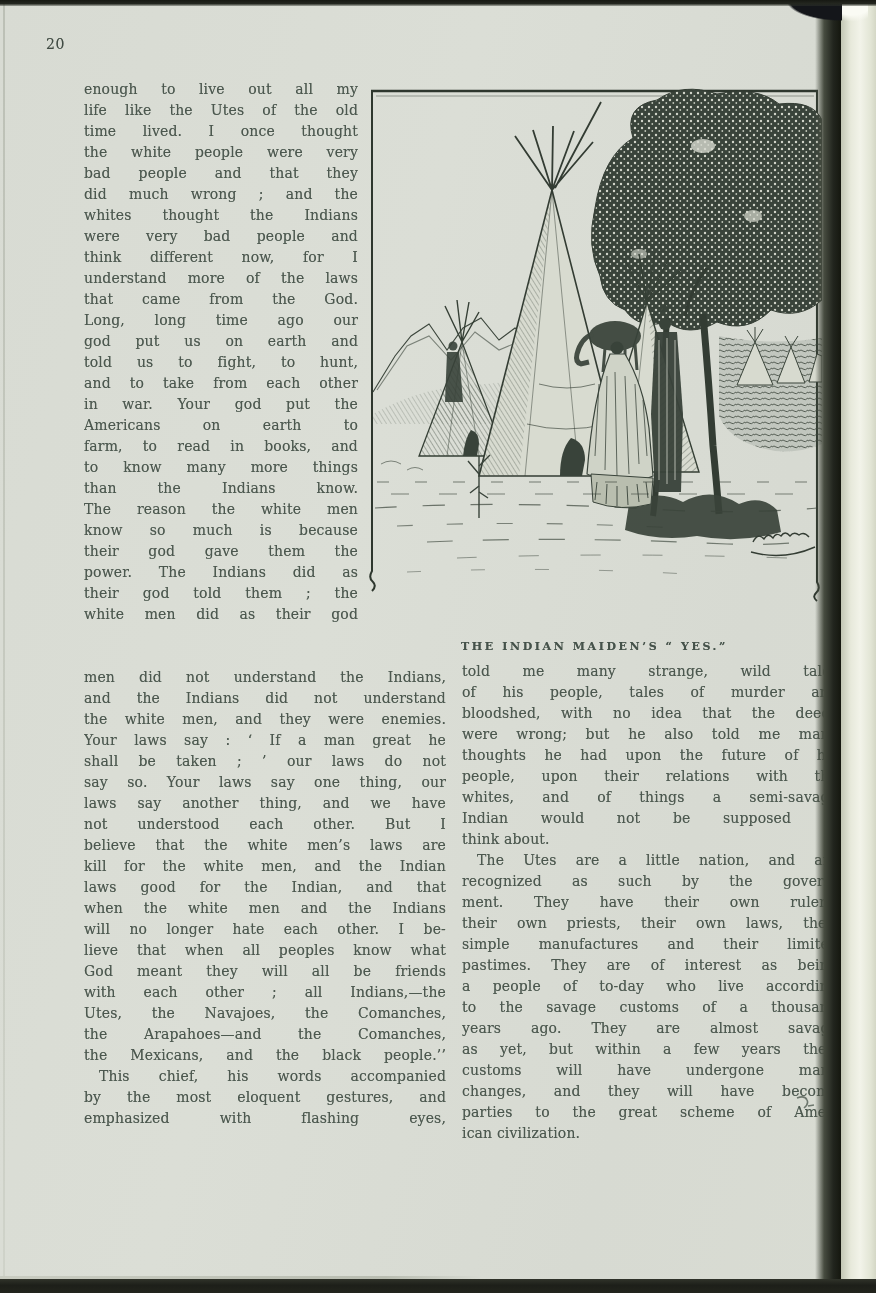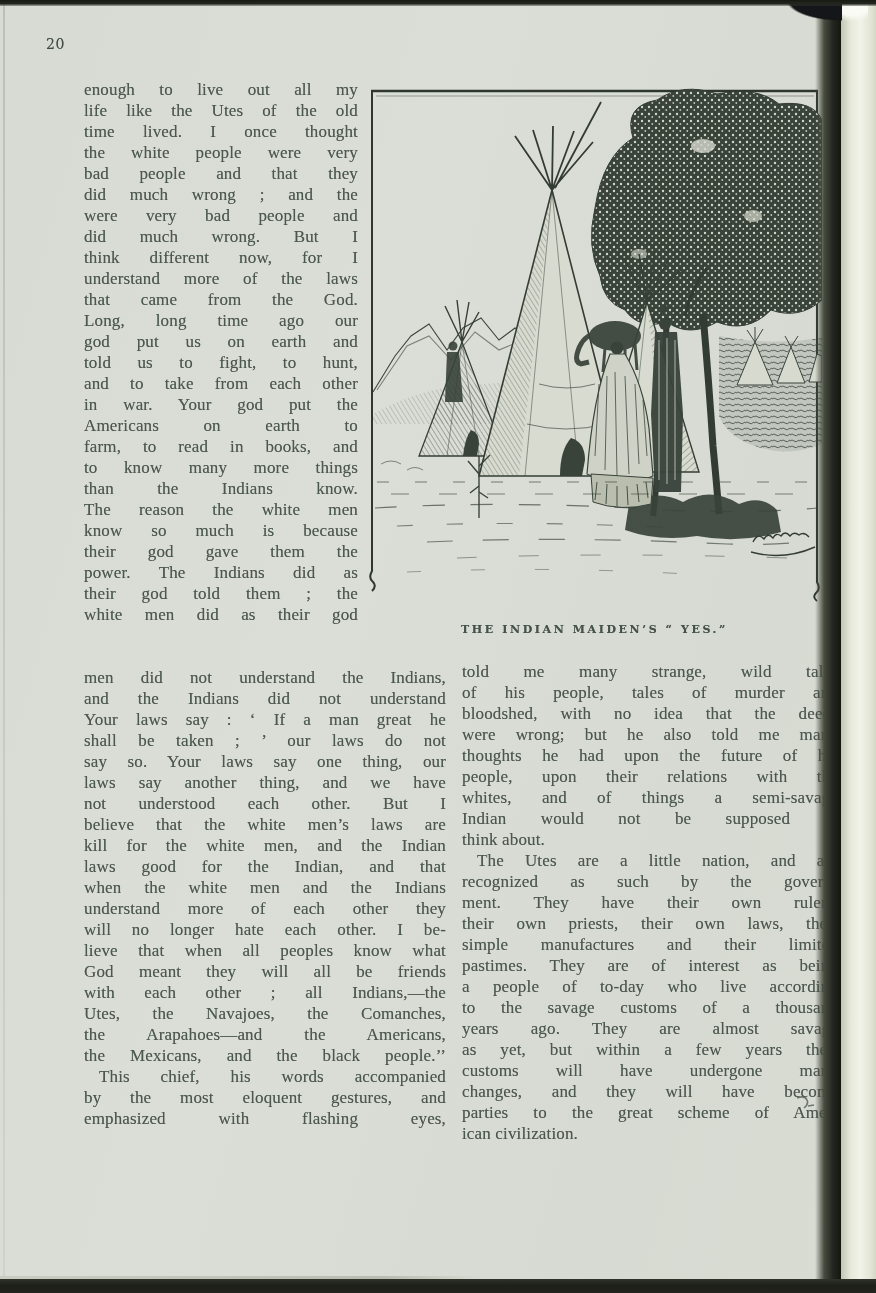--- a/index.html
+++ b/index.html
@@ -17,50 +17,50 @@
   .next-page-edge{position:absolute;top:0;right:0;width:35px;height:1293px;z-index:4;
     background:linear-gradient(90deg,#c2c6b4 0%,#e7e9db 28%,#f2f3e9 55%,#e2e5d5 85%,#d4d7c6 100%);}
   .next-page-highlight{position:absolute;top:0;right:8px;width:40px;height:34px;z-index:5;
     background:radial-gradient(ellipse 42px 30px at 60% 0%,#fafbf4 50%,rgba(250,251,244,0) 72%);}
   .bottom-band{position:absolute;bottom:0;left:0;width:876px;height:14px;background:linear-gradient(180deg,#30332a 0%,#1d1f19 45%,#22241d 100%);z-index:6;}
   .bottom-band::before{content:"";position:absolute;top:-3px;left:0;width:55%;height:3px;background:linear-gradient(90deg,#c9ccc1,#b9bdb1 80%,rgba(185,189,177,0));}
   .left-seam{position:absolute;top:0;left:3px;width:2px;height:1293px;background:linear-gradient(180deg,rgba(160,165,152,.5),rgba(175,180,166,.25));z-index:3;}
 
   
   .page-number{position:absolute;left:46px;top:36px;font-size:14px;color:#414c44;letter-spacing:.5px;text-shadow:0 0 .6px rgba(65,76,68,.5);}
-  .col{position:absolute;color:#4c584f;font-size:17px;text-shadow:0 0 .6px rgba(72,86,76,.55);letter-spacing:.15px;font-family:Liberation Serif, serif;}
+  .col{position:absolute;color:#4c584f;font-size:14px;text-shadow:0 0 .6px rgba(72,86,76,.55);letter-spacing:.15px;}
   .col .line{height:21px;line-height:21px;text-align:justify;text-align-last:justify;overflow:hidden;white-space:nowrap;}
   .col .line.line-end{text-align-last:left;}
   .col .line.indent{text-indent:15px;}
   .col-narrow{left:84px;top:79px;width:274px;}
   .col-wide{left:84px;top:667px;width:362px;}
   .col-right{left:462px;top:661px;width:376px;}
 
   
   .figure-wrap{position:absolute;left:367px;top:84px;width:455px;}
   .figure-wrap svg{display:block;}
-  .figure-caption{margin-top:17px;text-align:center;font-size:11px;font-weight:700;letter-spacing:2.6px;color:#45524a;text-shadow:0 0 .5px rgba(69,82,74,.5);}
+  .figure-caption{margin-top:34px;text-align:center;font-size:11px;font-weight:700;letter-spacing:2.6px;color:#45524a;text-shadow:0 0 .5px rgba(69,82,74,.5);}
   .stray-mark{position:absolute;left:794px;top:1094px;z-index:3;opacity:.75;}
 </style>
 </head>
 <body>
 
 <div class="scan">
 
   <div class="page-number">20</div>
 
   <div class="col col-narrow">
       <div class="line">enough to live out all my</div>
       <div class="line">life like the Utes of the old</div>
       <div class="line">time lived.  I once thought</div>
       <div class="line">the white people were very</div>
       <div class="line">bad people and that they</div>
       <div class="line">did much wrong ; and the</div>
+      <div class="line">whites thought the Indians</div>
       <div class="line">were very bad people and</div>
-      <div class="line">did much wrong.  But I</div>
       <div class="line">think different now, for I</div>
       <div class="line">understand more of the laws</div>
       <div class="line">that came from the God.</div>
       <div class="line">Long, long time ago our</div>
       <div class="line">god put us on earth and</div>
       <div class="line">told us to fight, to hunt,</div>
       <div class="line">and to take from each other</div>
       <div class="line">in war.  Your god put the</div>
       <div class="line">Americans on earth to</div>
       <div class="line">farm, to read in books, and</div>
@@ -70,36 +70,36 @@
       <div class="line">know so much is because</div>
       <div class="line">their god gave them the</div>
       <div class="line">power.  The Indians did as</div>
       <div class="line">their god told them ; the</div>
       <div class="line">white men did as their god</div>
     </div>
 
   <div class="col col-wide">
       <div class="line">men did not understand the Indians,</div>
       <div class="line">and the Indians did not understand</div>
+      <div class="line">the white men, and they were enemies.</div>
       <div class="line">Your laws say : ‘ If a man great he</div>
       <div class="line">shall be taken ; ’  our laws do not</div>
       <div class="line">say so.  Your laws say one thing, our</div>
       <div class="line">laws say another thing, and we have</div>
       <div class="line">not understood each other.  But I</div>
       <div class="line">believe that the white men’s laws are</div>
       <div class="line">kill for the white men, and the Indian</div>
       <div class="line">laws good for the Indian, and that</div>
       <div class="line">when the white men and the Indians</div>
-      <div class="line">understand more of each other they</div>
       <div class="line">will no longer hate each other.  I be-</div>
       <div class="line">lieve that when all peoples know what</div>
       <div class="line">God meant they will all be friends</div>
       <div class="line">with each other ;  all Indians,—the</div>
       <div class="line">Utes, the Navajoes, the Comanches,</div>
-      <div class="line">the Arapahoes—and the Americans,</div>
+      <div class="line">the Arapahoes—and the Comanches,</div>
       <div class="line">the Mexicans, and the black people.’’</div>
       <div class="line indent">This chief, his words accompanied</div>
       <div class="line">by the most eloquent gestures, and</div>
       <div class="line">emphasized with flashing eyes,</div>
     </div>
 
   <div class="col col-right">
       <div class="line">told me many strange,  wild  tales</div>
       <div class="line">of his people, tales of murder and</div>
       <div class="line">bloodshed, with no idea that the deeds</div>

